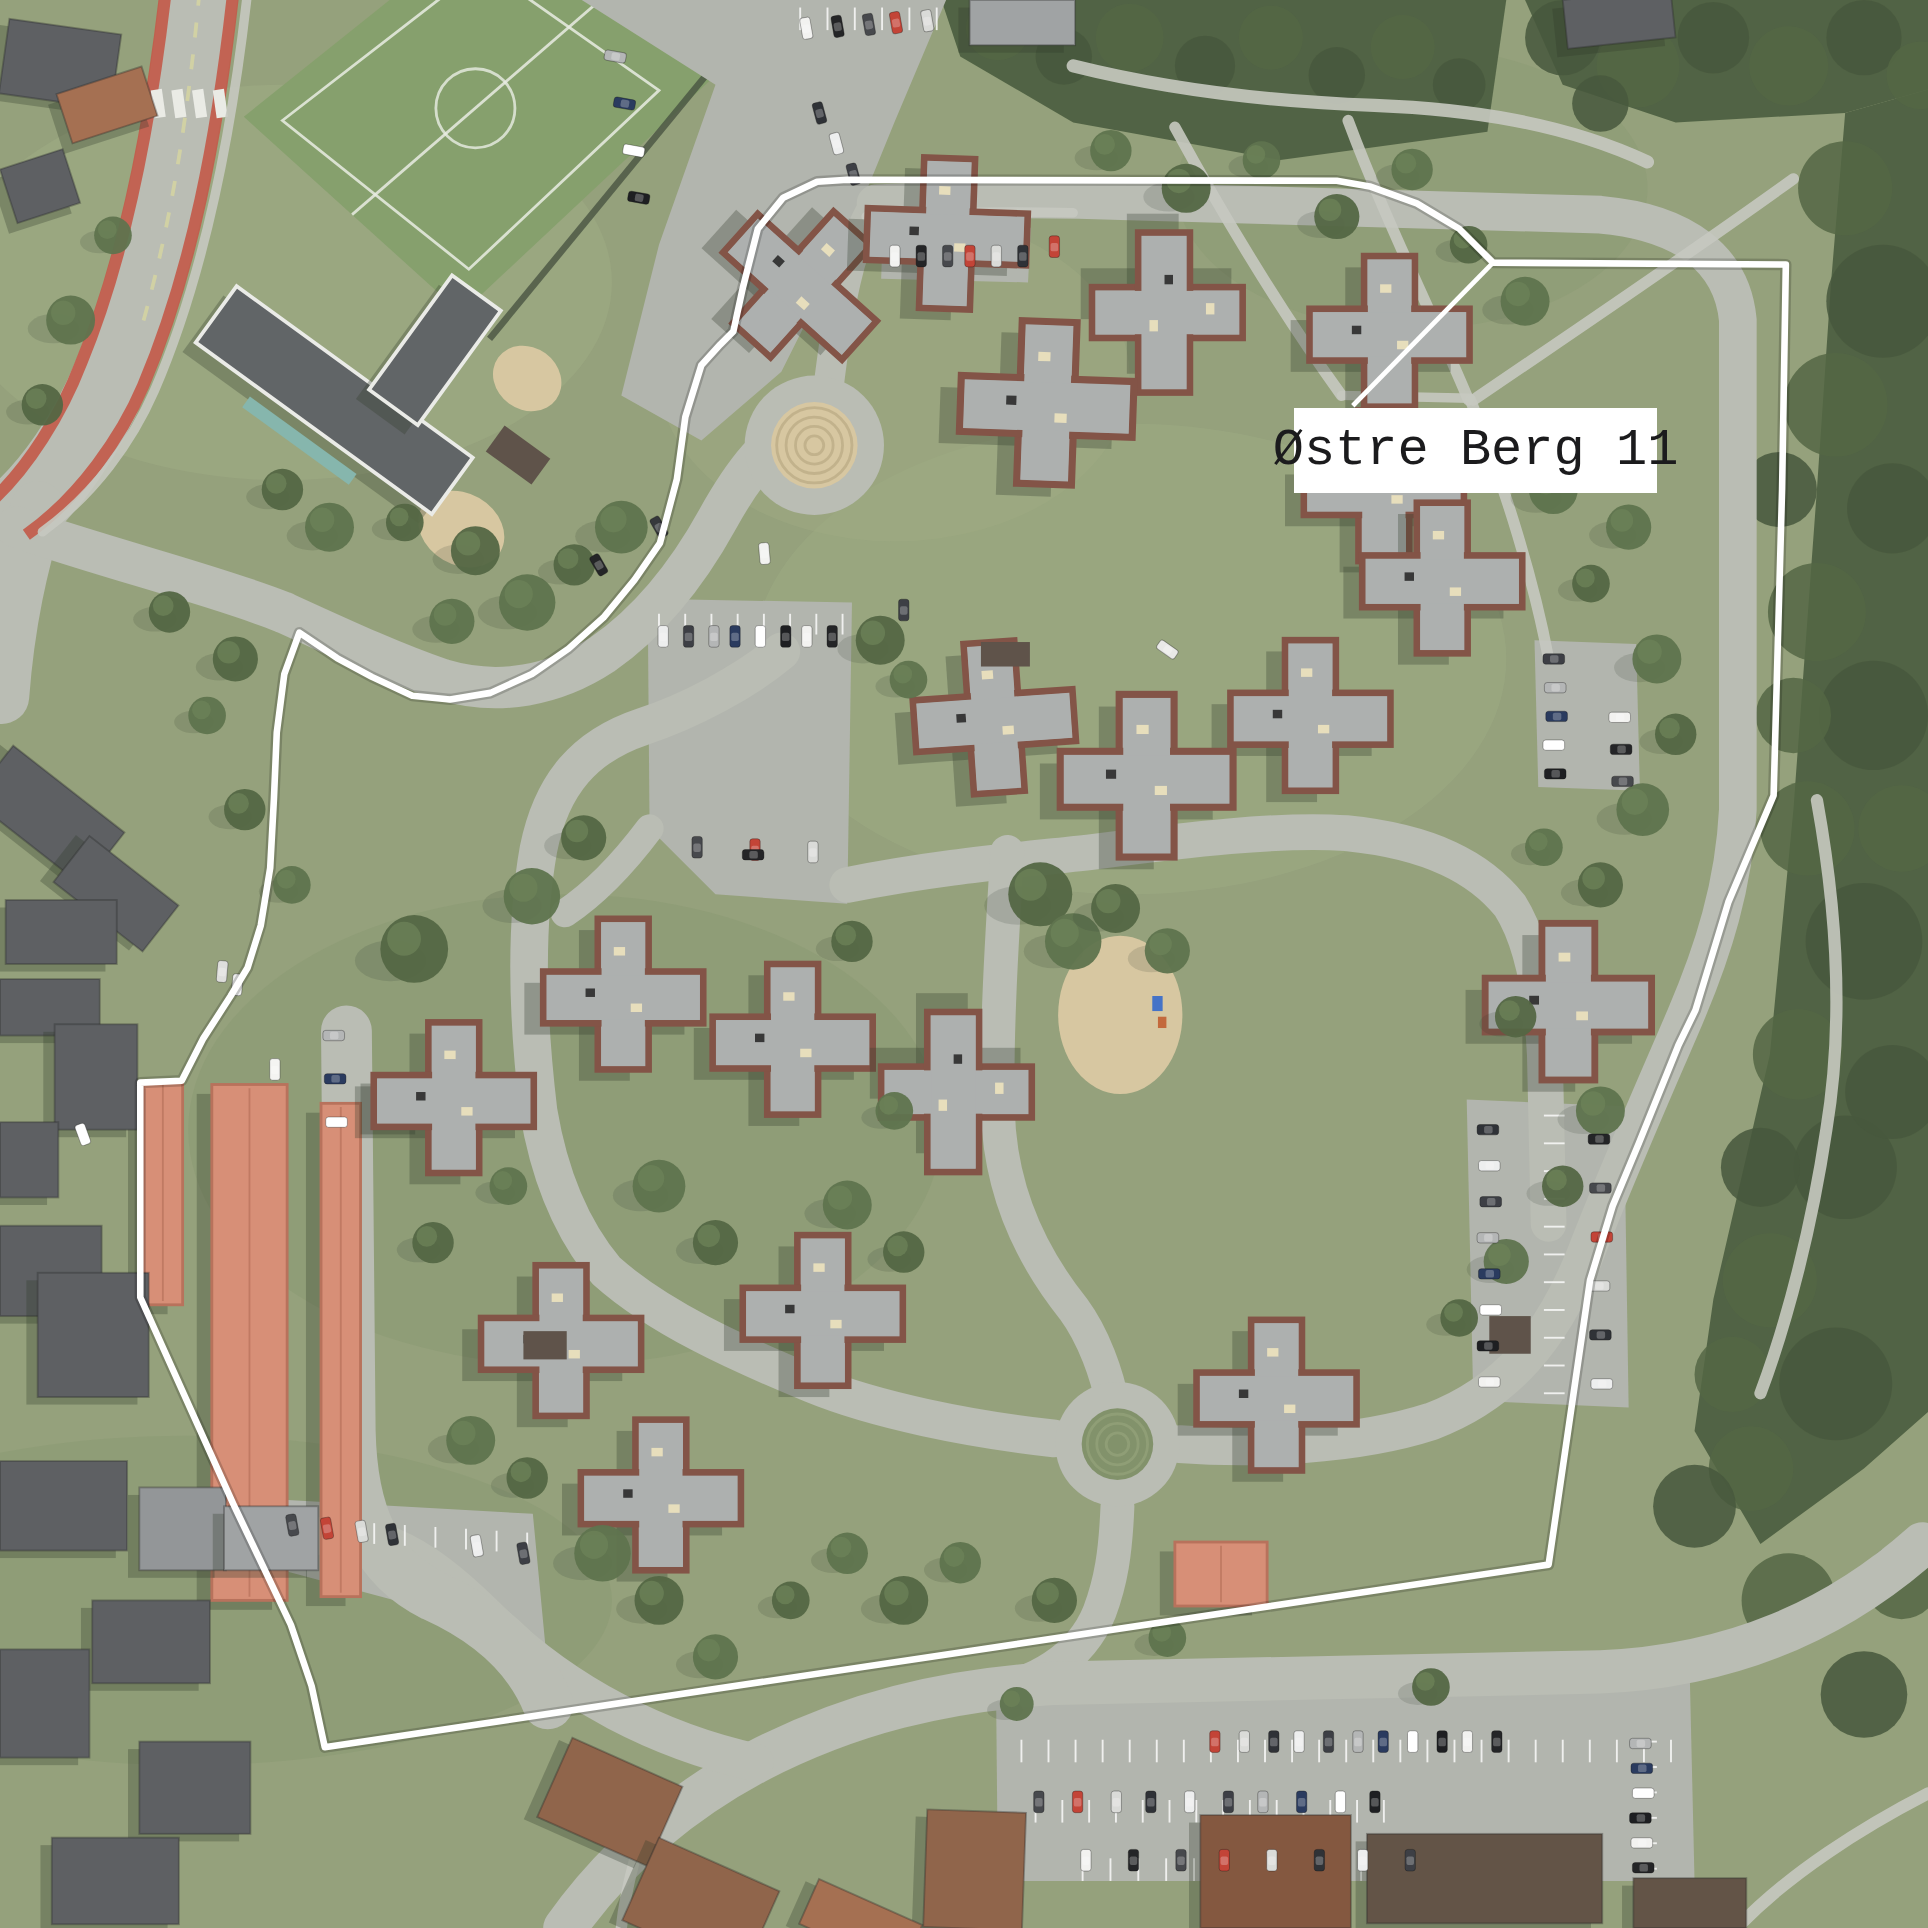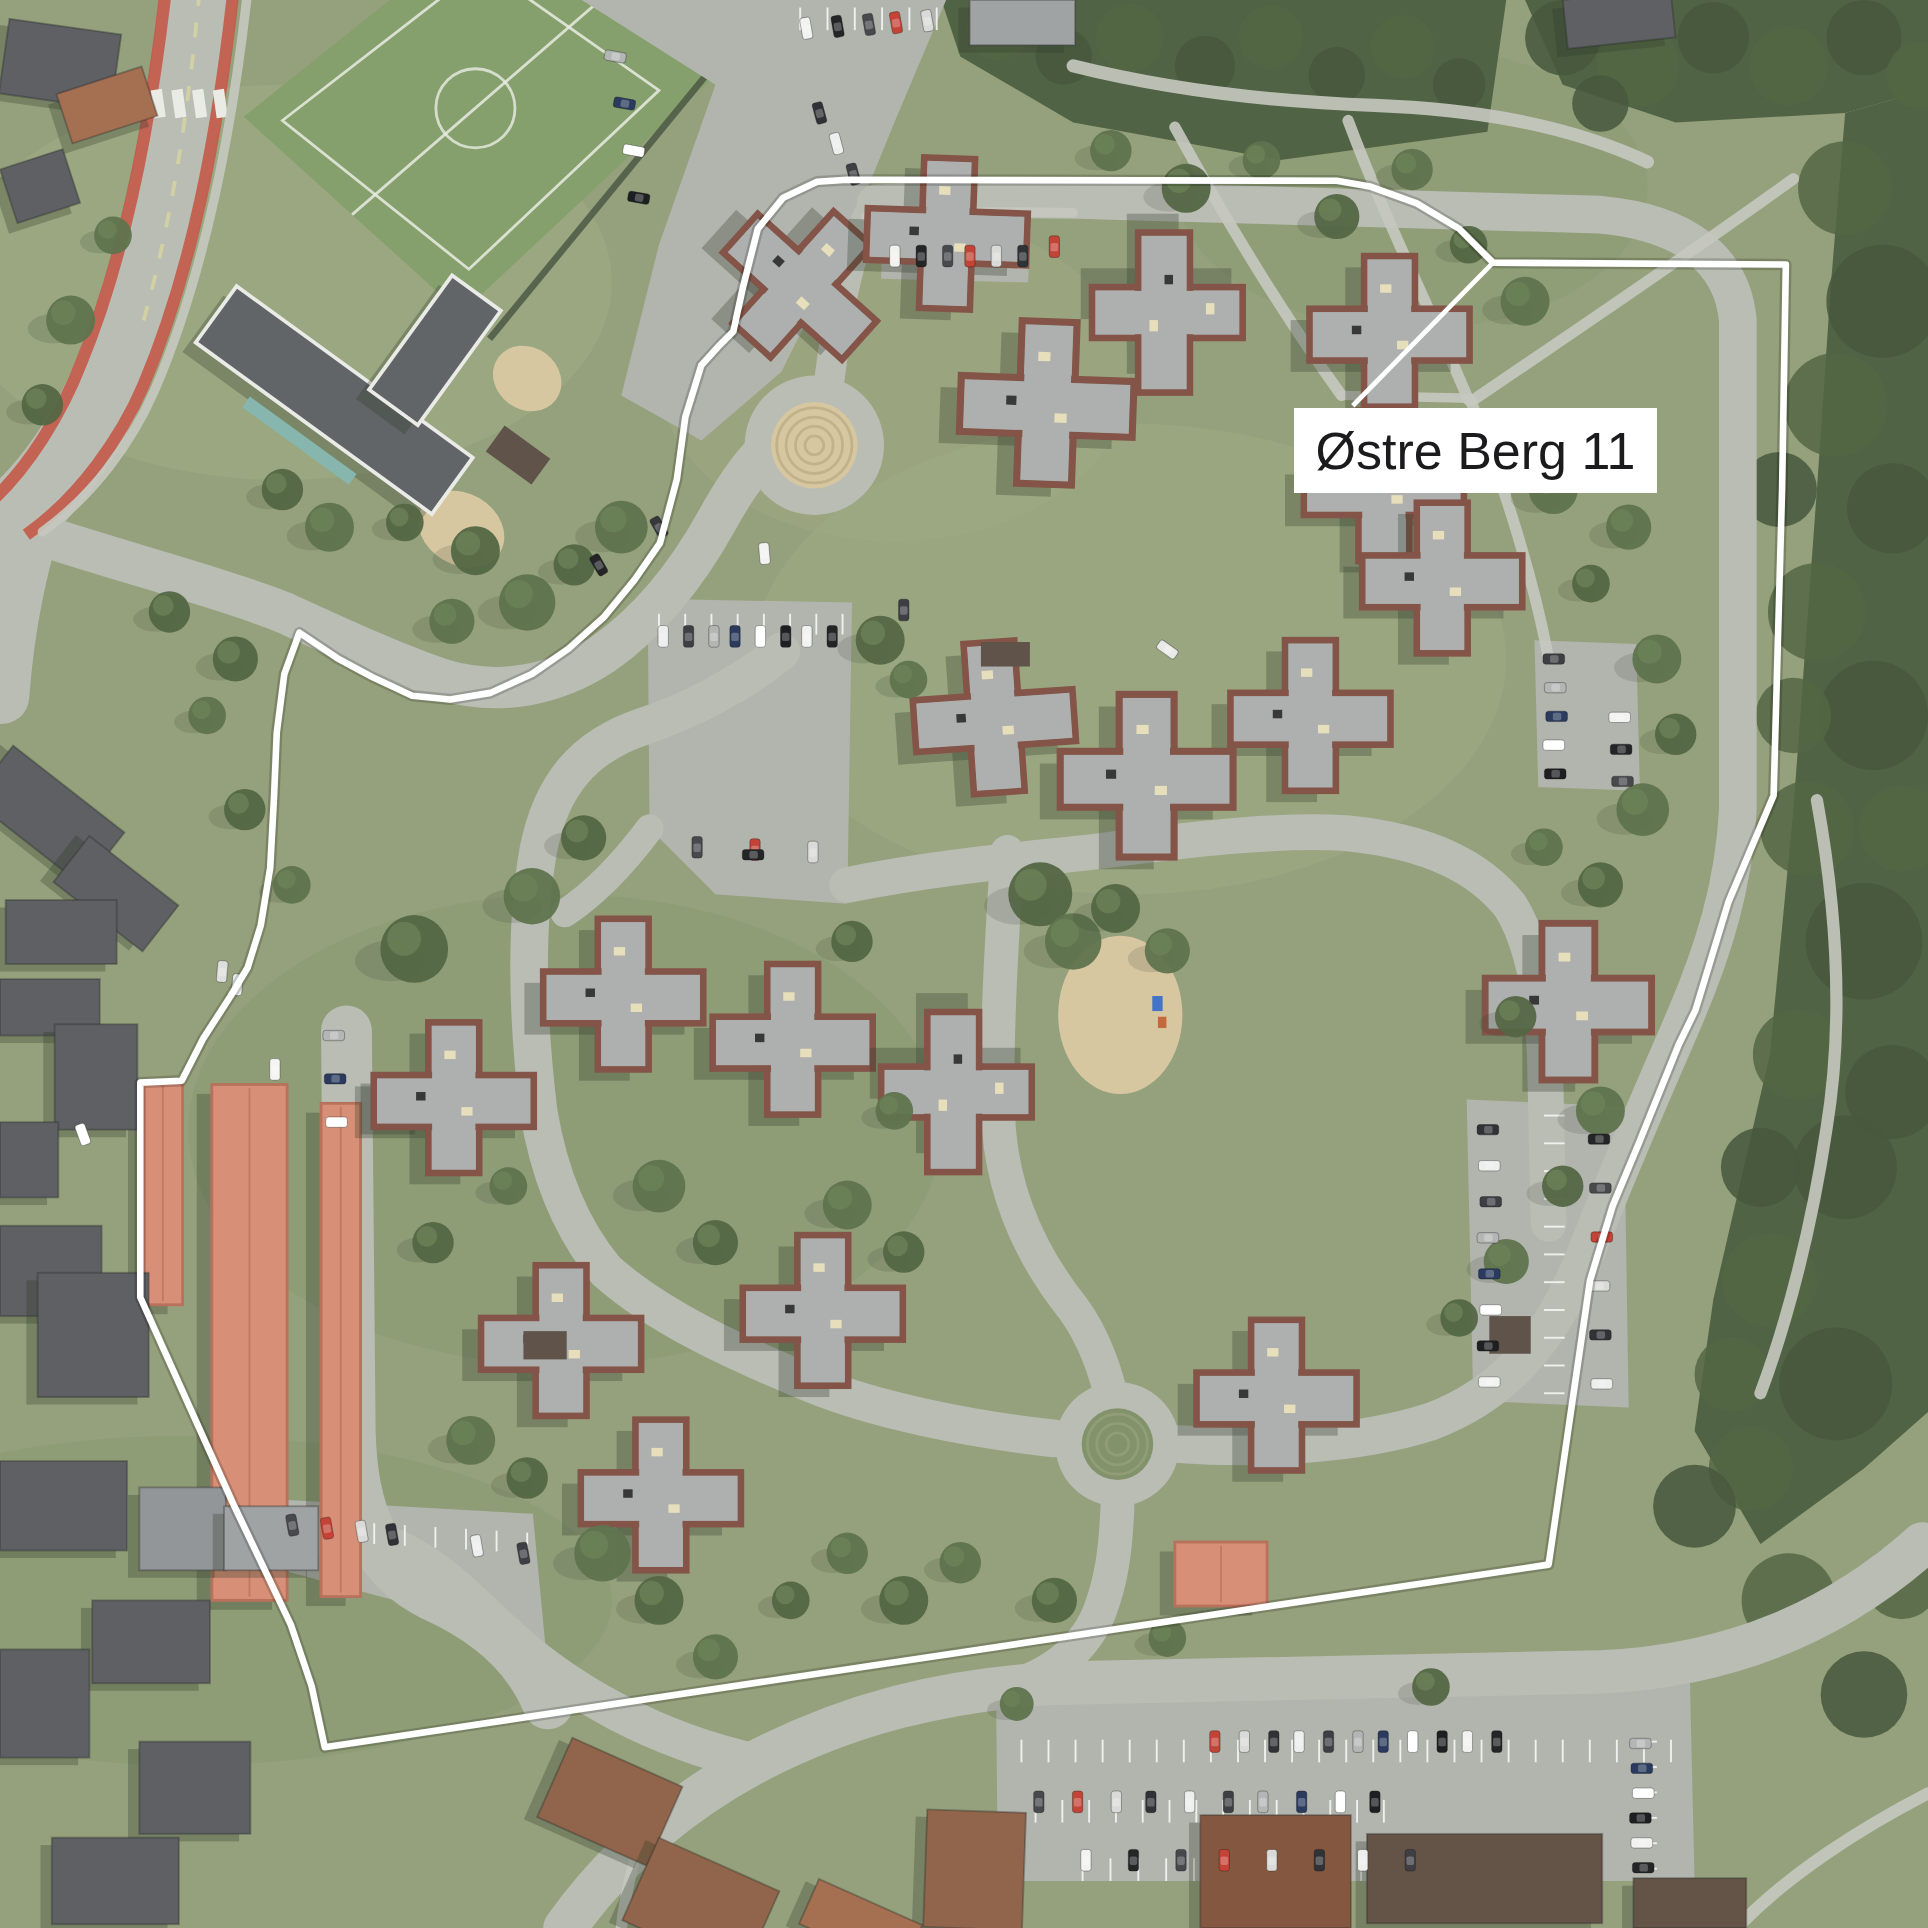--- a/index.html
+++ b/index.html
@@ -1164,17 +1164,17 @@
       </g>
       <g>
         <rect x="0" y="0" width="2048" height="2048" fill="#ffffff" opacity="0.06"></rect>
       </g>
       <g>
         <polygon points="900,191 1420,192 1455,198 1505,216 1550,243 1586,279 1897,281 1893,520 1884,845 1836,958 1801,1073 1783,1110 1741,1214 1713,1281 1689,1360 1645,1662 345,1856 331,1791 309,1726 248,1598 149,1378 149,1150 193,1148 216,1103 245,1058 263,1028 277,983 287,922 291,848 294,778 302,716 318,672 358,699 395,719 438,739 478,743 521,736 565,716 604,689 641,656 674,616 701,577 719,509 728,443 745,388 765,366 779,352 789,306 805,243 832,210 868,193" fill="none" stroke="rgba(0,0,0,0.18)" stroke-width="12" stroke-linejoin="round"></polygon>
         <polygon points="900,191 1420,192 1455,198 1505,216 1550,243 1586,279 1897,281 1893,520 1884,845 1836,958 1801,1073 1783,1110 1741,1214 1713,1281 1689,1360 1645,1662 345,1856 331,1791 309,1726 248,1598 149,1378 149,1150 193,1148 216,1103 245,1058 263,1028 277,983 287,922 291,848 294,778 302,716 318,672 358,699 395,719 438,739 478,743 521,736 565,716 604,689 641,656 674,616 701,577 719,509 728,443 745,388 765,366 779,352 789,306 805,243 832,210 868,193" fill="none" stroke="#ffffff" stroke-width="7" stroke-linejoin="round"></polygon>
         <line x1="1586" y1="279" x2="1437" y2="431" stroke="#ffffff" stroke-width="5"></line>
       </g>
     </svg>
-  <div id="site-label" style="left: 1294px; top: 408px; width: 363px; height: 85px; font-size: 52px; background: rgb(255, 255, 255); color: rgb(27, 27, 29);">
+  <div id="site-label" style="left: 1294px; top: 408px; width: 363px; height: 85px; font-size: 52px; background: rgb(255, 255, 255); color: rgb(27, 27, 29); font-family: Liberation Mono, monospace;">
     <span>Østre Berg 11</span>
   </div>
 </div>
 
 
 </body></html>

